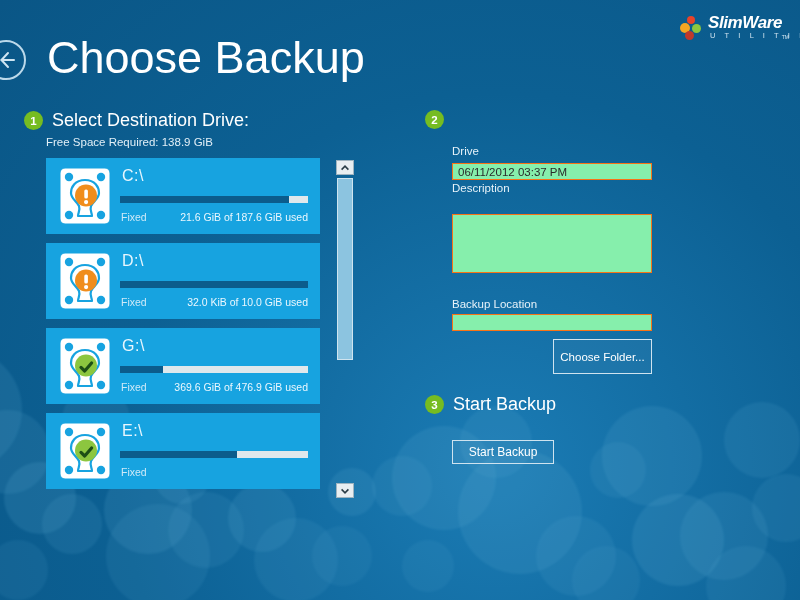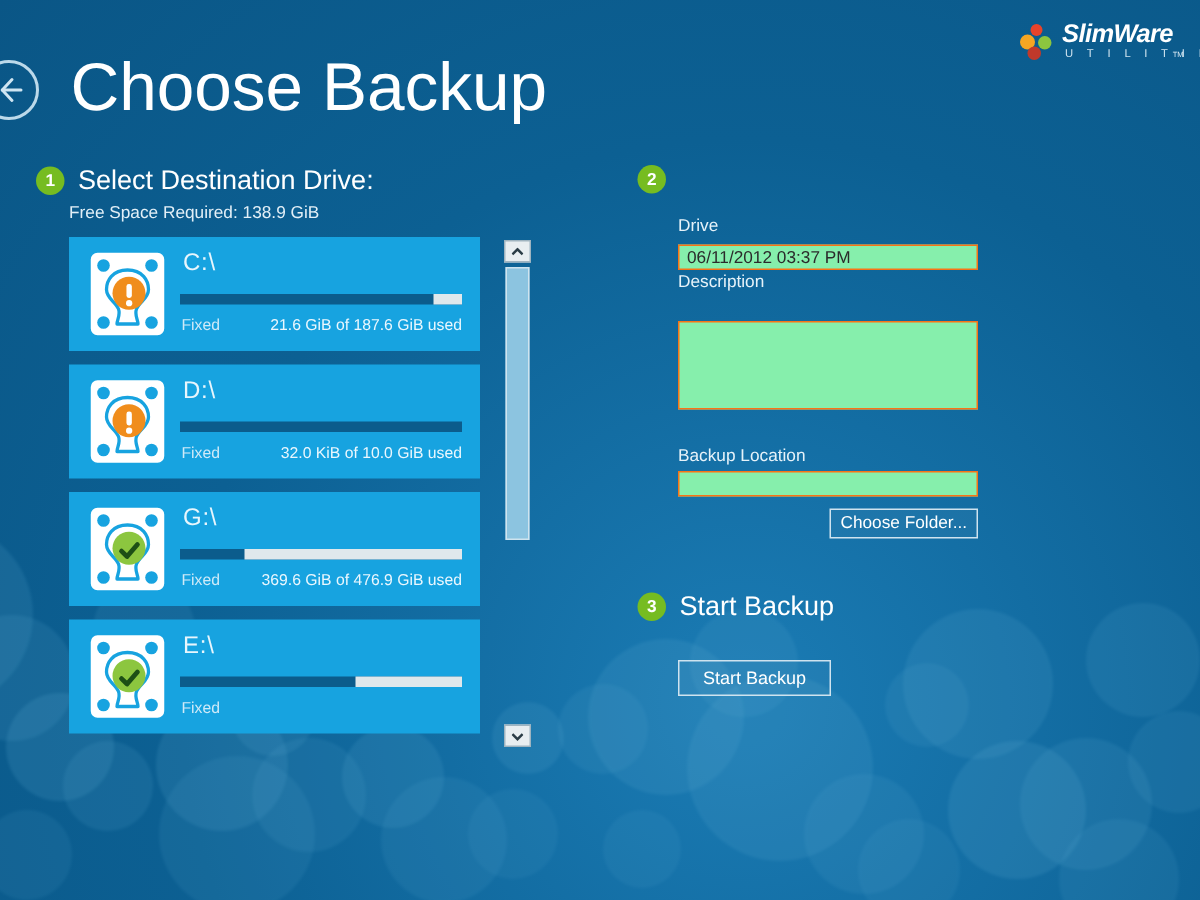--- a/index.html
+++ b/index.html
@@ -248,21 +248,21 @@
     background: rgba(255,255,255,0.04);
     border: 1px solid #cfe3ef;
     box-sizing: border-box;
     color: #ffffff;
     font-family: "Liberation Sans", sans-serif;
     font-size: 11.5px;
     cursor: pointer;
     z-index: 4;
     text-align: center;
   }
-  #choose-folder-button { left: 553px; top: 339px; width: 99px; height: 20px; }
+  #choose-folder-button { left: 553px; top: 339px; width: 99px; height: 35px; }
   #start-backup-button {
     left: 452px; top: 440px; width: 102px; height: 24px;
     font-size: 12px;
   }
 </style>
 </head>
 <body>
 
 <div id="bokeh-layer">
     <div class="bokeh" style="left: -102px; top: 348px; width: 124px; height: 124px; opacity: 0.16;"></div>

